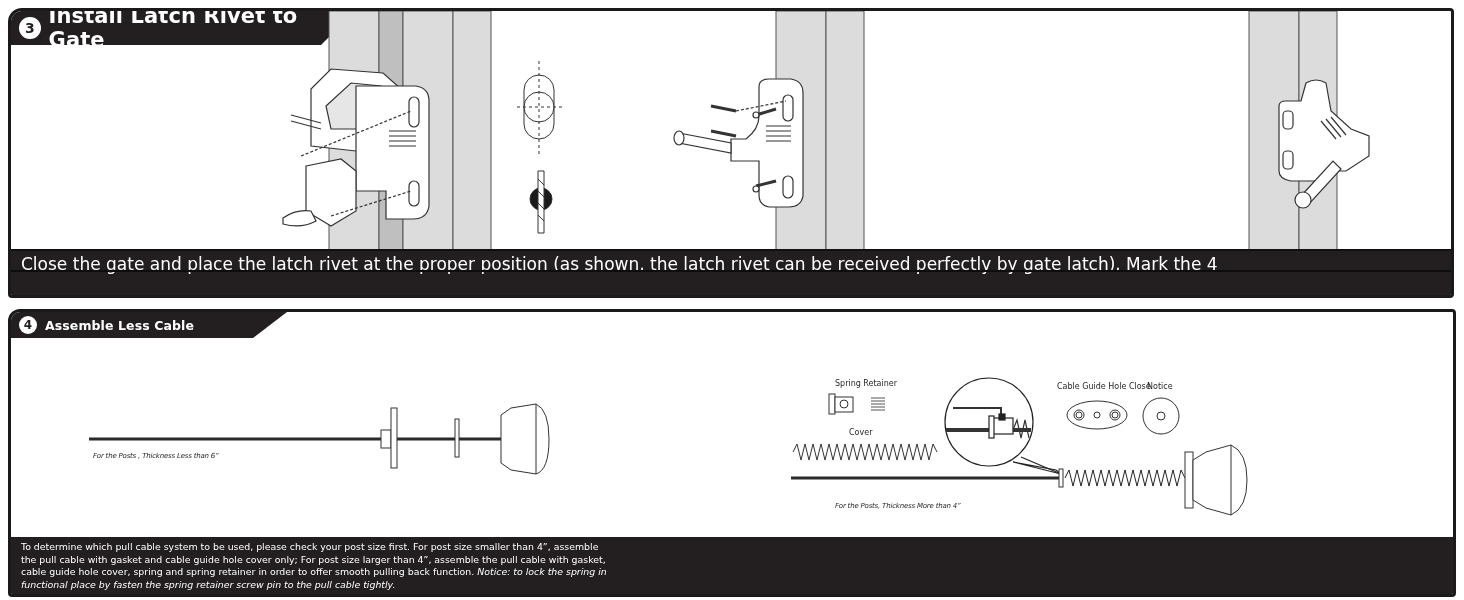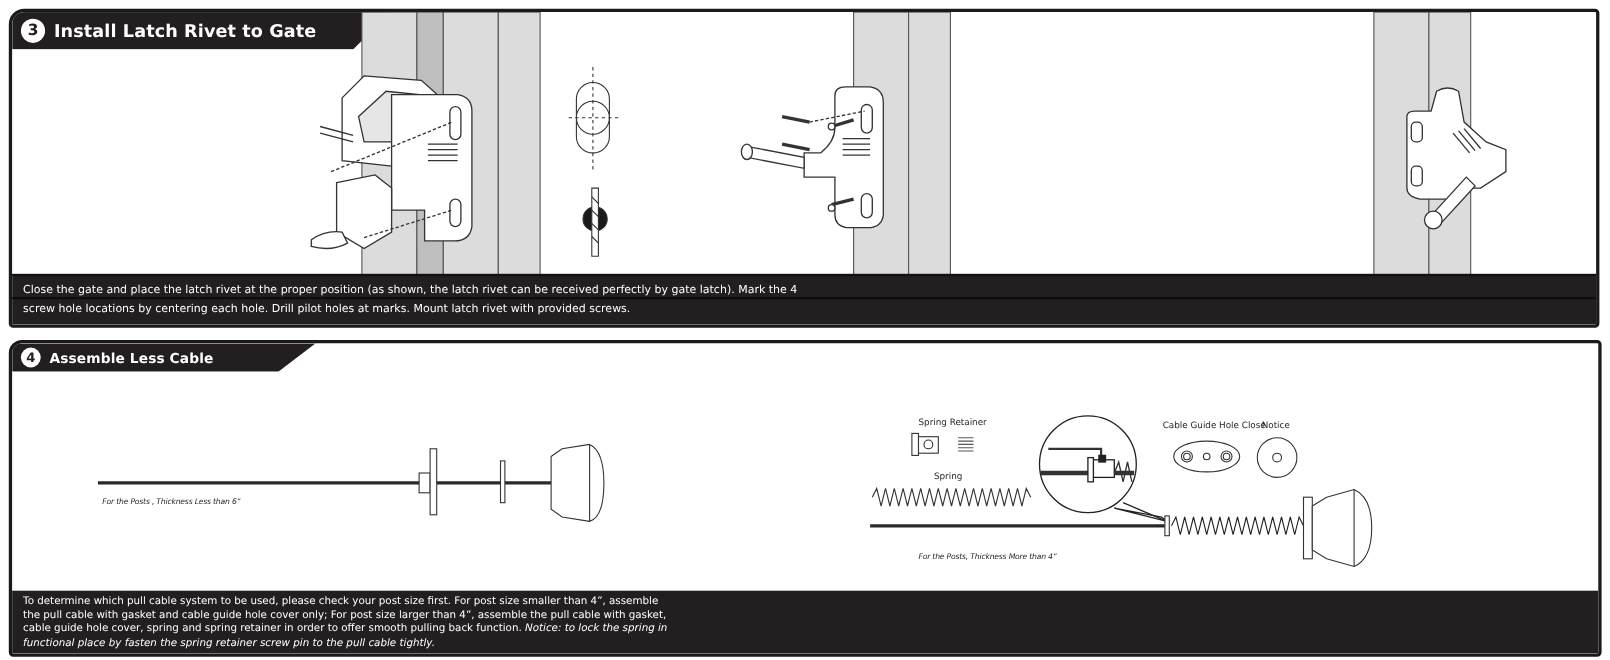--- a/index.html
+++ b/index.html
@@ -7,24 +7,24 @@
 
   .panel { position:absolute; border:3px solid #1a1a1a; border-radius:14px 4px 4px 4px; background:#fff; box-sizing:border-box; overflow:hidden; }
   #panel3 { left:8px; top:8px; width:1446px; height:290px; }
   #panel4 { left:8px; top:309px; width:1448px; height:288px; border-top-left-radius:12px; }
 
   .tab { position:absolute; left:0; top:0; height:34px; background:#231f20; color:#fff; display:flex; align-items:center; padding-left:8px; clip-path:polygon(0 0, 100% 0, calc(100% - 34px) 100%, 0 100%); }
   #panel3 .tab { width:336px; height:34px; }
   #panel4 .tab { width:268px; height:26px; }
   .step-num { width:22px; height:22px; border-radius:50%; background:#fff; color:#231f20; font-weight:bold; font-size:14px; display:flex; align-items:center; justify-content:center; margin-right:8px; }
   #panel4 .step-num { width:18px; height:18px; font-size:12px; }
-  .tab-title { font-size:16px; font-weight:bold; letter-spacing:0.1px; }
+  .tab-title { font-size:21px; font-weight:bold; letter-spacing:0.1px; }
   #panel4 .tab-title { font-size:12.5px; }
 
-  .caption { position:absolute; left:0; right:0; bottom:0; background:#231f20; color:#fff; font-size:10px; line-height:14px; padding:4px 10px; box-sizing:border-box; }
+  .caption { position:absolute; left:0; right:0; bottom:0; background:#231f20; color:#fff; font-size:17px; line-height:14px; padding:4px 10px; box-sizing:border-box; }
   #panel3 .caption { height:46px; padding-top:6px; border-top:2px solid #111; }
   #panel3 .caption .line-sep { position:absolute; left:0; right:0; top:19px; height:2px; background:#0d0d0d; }
   #panel4 .caption { height:57px; font-size:9.4px; line-height:12.5px; padding-top:4px; }
   .caption em { }
 
   .art { position:absolute; }
   .label-sm { position:absolute; font-size:8px; color:#231f20; white-space:nowrap;text-align:center; }
   .label-it { position:absolute; font-size:7px; font-style:italic; color:#231f20; white-space:nowrap; letter-spacing:-0.2px; }
 </style>
 </head>
@@ -106,21 +106,20 @@
       <line x1="1315" y1="108" x2="1330" y2="126"></line>
       <line x1="1320" y1="106" x2="1335" y2="124"></line>
       <path d="M1290,185 L1322,150 L1330,158 L1298,193 Z"></path>
       <circle cx="1292" cy="189" r="8"></circle>
     </g>
   </svg>
 
   <div class="caption">
     <div>Close the gate and place the latch rivet at the proper position (as shown, the latch rivet can be received perfectly by gate latch). Mark the 4</div>
     <div class="line-sep"></div>
-    <div style="margin-top:4px">screw hole locations by centering each hole. Drill pilot holes at marks. Mount latch rivet with provided screws.</div>
   </div>
 </div>
 
 <div class="panel" id="panel4">
   <div class="tab">
     <span class="step-num">4</span>
     <span class="tab-title">Assemble Less Cable</span>
   </div>
 
   <svg class="art" style="left:0;top:0" width="1444" height="230">
@@ -181,20 +180,20 @@
       <polyline points="1054,166 1058,158 1062,174 1066,158 1070,174 1074,158 1078,174 1082,158 1086,174 1090,158 1094,174 1098,158 1102,174 1106,158 1110,174 1114,158 1118,174 1122,158 1126,174 1130,158 1134,174 1138,158 1142,174 1146,158 1150,174 1154,158 1158,174 1162,158 1166,174 1170,158 1174,166" fill="none" stroke="#222"></polyline>
       <rect x="1174" y="140" width="8" height="56"></rect>
       <path d="M1182,148 L1195,140 L1220,133 Q1236,140 1236,168 Q1236,196 1220,203 L1195,196 L1182,188 Z"></path>
       <line x1="1220" y1="133" x2="1220" y2="203"></line>
     </g>
   </svg>
 
   <span class="label-it" style="left:82px;top:140px">For the Posts , Thickness Less than 6”</span>
   <span class="label-it" style="left:824px;top:190px">For the Posts, Thickness More than 4”</span>
   <span class="label-sm" style="left:824px;top:67px">Spring Retainer</span>
-  <span class="label-sm" style="left:838px;top:116px">Spring</span>
+  <span class="label-sm" style="left:838px;top:116px">Cover</span>
   <span class="label-sm" style="left:1046px;top:70px">Cable Guide Hole Close</span>
   <span class="label-sm" style="left:1136px;top:70px">Notice</span>
 
   <div class="caption">
     <div style="width:590px"><span>To determine which pull cable system to be used, please check your post size first. For post size smaller than 4”, assemble the pull cable with gasket and cable guide hole cover only; For post size larger than 4”, assemble the pull cable with gasket, cable guide hole cover, spring and spring retainer in order to offer smooth pulling back function. </span><em>Notice: to lock the spring in functional place by fasten the spring retainer screw pin to the pull cable tightly.</em></div>
   </div>
 </div>
 
 </body></html>

